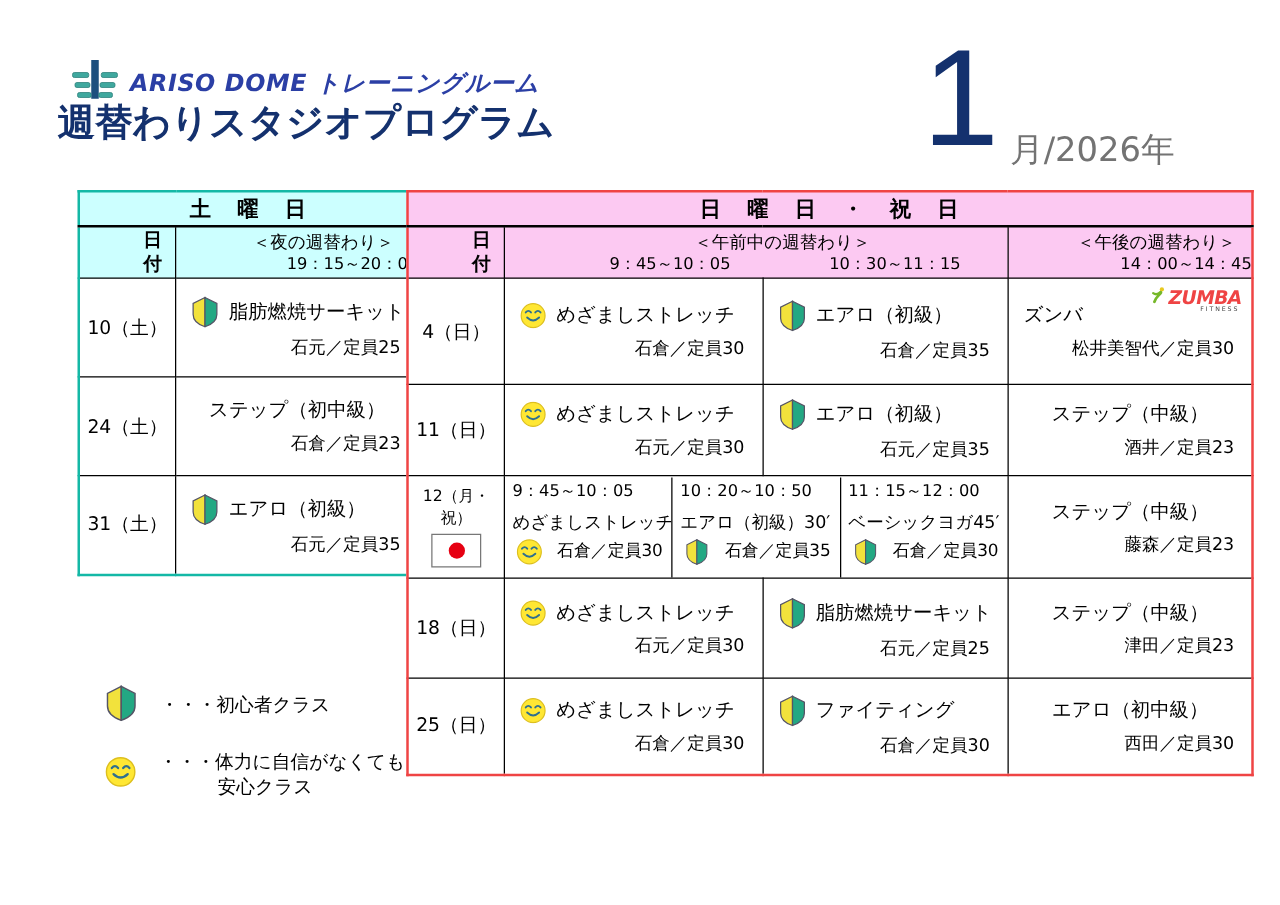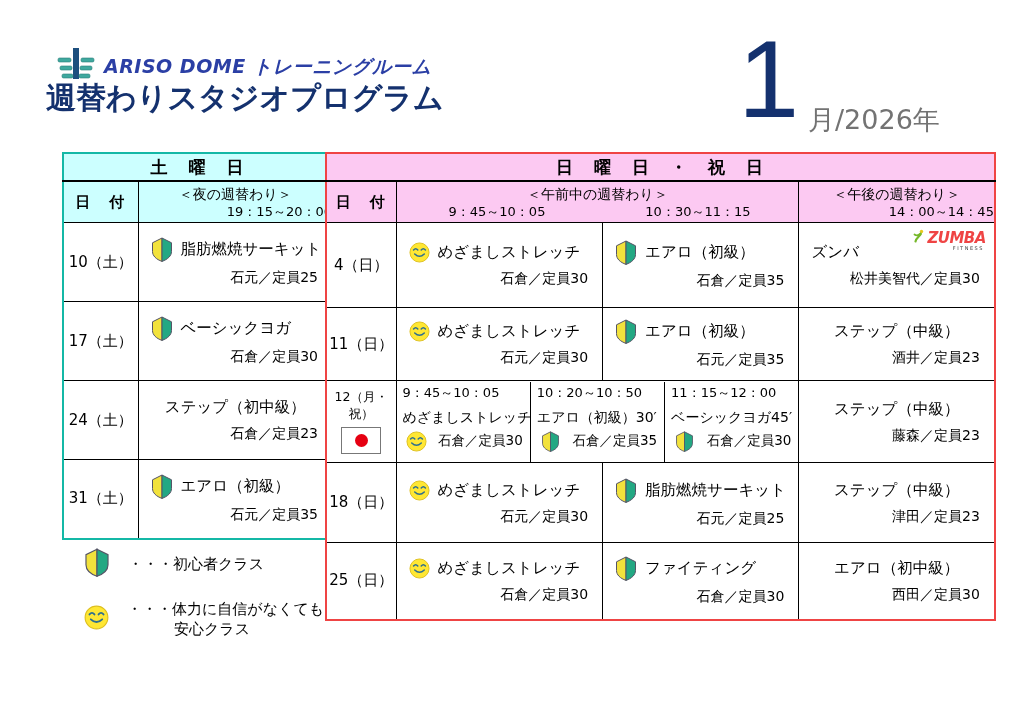--- a/index.html
+++ b/index.html
@@ -18,21 +18,21 @@
 
   
   table{border-collapse:collapse;table-layout:fixed;position:absolute;background:#fff;}
   td{border:1px solid #000;padding:0;vertical-align:middle;}
   .sat-table{left:40px;top:152px;border:2px solid #14b8a6;margin-left:22px;}
   .sun-table{left:325px;top:152px;border:2px solid #ef4444;}
   .t-title td{border-bottom:2px solid #000;text-align:center;font-size:17px;
               font-weight:bold;height:26px;letter-spacing:2px;}
   .sat-bg{background:#ccffff;}
   .sun-bg{background:#fcc9f2;}
-  .hdr-row td{height:40px;text-align:center;}
+  .hdr-row td{height:40px;text-align:center;padding-left:42px;}
   .date-hdr{font-size:15px;font-weight:bold;letter-spacing:2px;}
   .hl{font-size:14px;line-height:1.35;}
   .ht{font-size:13px;line-height:1.2;text-align:right;}
   .htimes{display:flex;}
   .htimes span{flex:1;font-size:13px;line-height:1.2;}
 
   .date-cell{text-align:center;font-size:15px;}
   .date-sm{font-size:12.5px;}
   .pl{display:flex;align-items:center;gap:8px;padding-left:12px;font-size:15.5px;
       white-space:nowrap;}
@@ -139,32 +139,20 @@
         <div class="pl">
           <svg class="icn">
                 <use href="#i-beginner"></use>
               </svg>
           <span>脂肪燃焼サーキット</span>
         </div>
         <div class="st">石元／定員25</div>
       </td>
     </tr>
     <tr style="height:79px">
-      <td class="date-cell">17（土）</td>
-      <td>
-        <div class="pl">
-          <svg class="icn">
-                <use href="#i-beginner"></use>
-              </svg>
-          <span>ベーシックヨガ</span>
-        </div>
-        <div class="st">石倉／定員30</div>
-      </td>
-    </tr>
-    <tr style="height:79px">
       <td class="date-cell">24（土）</td>
       <td>
         <div class="pl pc">
           <span>ステップ（初中級）</span>
         </div>
         <div class="st">石倉／定員23</div>
       </td>
     </tr>
     <tr style="height:79px">
       <td class="date-cell">31（土）</td>

